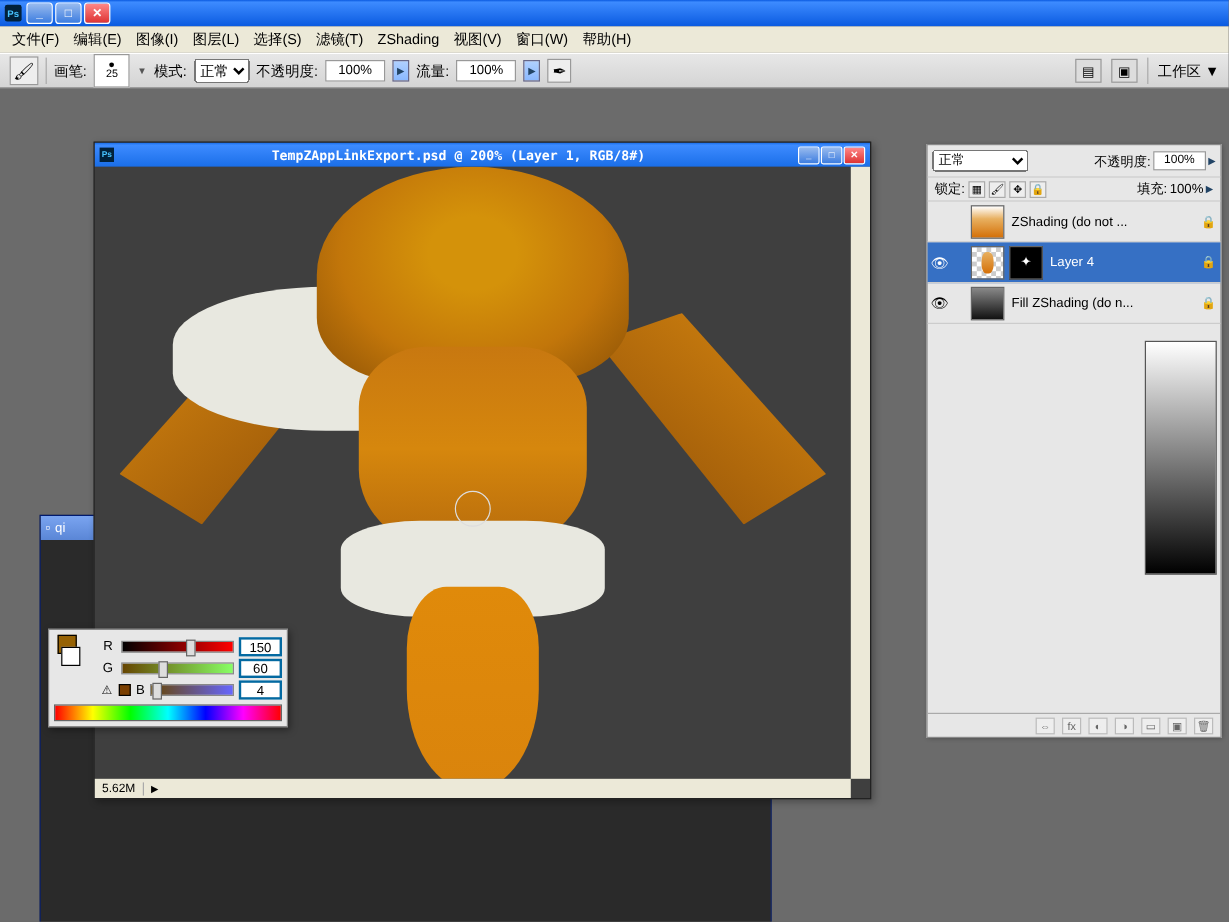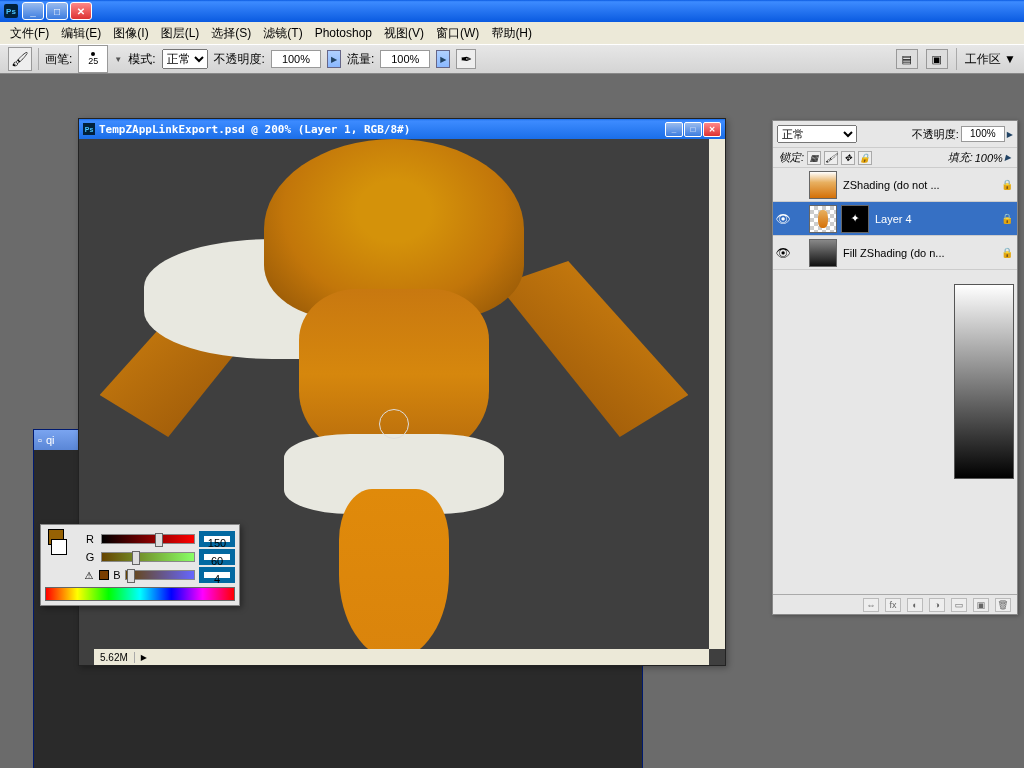--- a/index.html
+++ b/index.html
@@ -32,30 +32,30 @@
 
 
 .workspace { position: absolute; top: 74px; left: 0; right: 0; bottom: 0; background: #6b6b6b; }
 
 
 .doc-window-bg { position: absolute; left: 33px; top: 355px; width: 610px; height: 380px; background: #3f3f3f; border: 1px solid #001a6f; }
 .doc-window-bg .fake-img { position: absolute; inset: 0; background: #2a2a2a; overflow: hidden; }
 .doc-window-bg .doc-title-bar { position: absolute; top: 0; left: 0; right: 0; height: 20px; background: linear-gradient(#7aa4f0, #5a86d6); color: #fff; font-size: 11px; display: flex; align-items: center; padding: 0 4px; }
 
 
-.doc-window { position: absolute; left: 78px; top: 44px; width: 648px; height: 548px; background: #3f3f3f; border: 1px solid #222; box-shadow: 2px 2px 6px rgba(0,0,0,.3); }
+.doc-window { position: absolute; left: 78px; top: 44px; width: 648px; height: 548px; background: #3f3f3f; border: 1px solid #222; box-shadow: 2px 2px 6px rgba(0,0,0,.3); text-align: center; }
 .doc-title-bar2 { height: 20px; background: linear-gradient(#1a6ee8, #3d8bff 10%, #1a6ee8); color: #fff; font-size: 11px; font-weight: bold; display: flex; align-items: center; padding: 0 4px; }
 .doc-title-bar2 .doc-ps { width: 12px; height: 12px; background: #01213b; color: #47c3ff; font-size: 7px; display: flex; align-items: center; justify-content: center; margin-right: 4px; }
 .doc-title-bar2 .doc-title { flex: 1; font-family: monospace; }
 .doc-title-bar2 .doc-btns { display: flex; gap: 1px; }
 .doc-title-bar2 .doc-btn { width: 18px; height: 15px; background: linear-gradient(#99bbee, #3d7de0); border: 1px solid #fff; border-radius: 2px; display: flex; align-items: center; justify-content: center; font-size: 8px; }
 .doc-title-bar2 .doc-btn.close { background: linear-gradient(#f88, #d33); }
 .doc-canvas { position: absolute; top: 20px; left: 0; right: 16px; bottom: 16px; background: #3f3f3f; overflow: hidden; }
 .doc-scrollv { position: absolute; top: 20px; right: 0; width: 16px; bottom: 16px; background: #ece9d8; }
-.doc-scrollh { position: absolute; bottom: 0; left: 0; right: 16px; height: 16px; background: #ece9d8; display: flex; align-items: center; font-size: 10px; color: #000; margin-left: 15px; }
+.doc-scrollh { position: absolute; bottom: 0; left: 0; right: 16px; height: 16px; background: #ece9d8; display: flex; align-items: center; font-size: 10px; color: #000; }
 .doc-scrollh .status { padding: 0 6px; border-right: 1px solid #aaa; }
 
 
 .fish { position: absolute; left: 50%; top: 0; transform: translateX(-50%); width: 440px; height: 600px; }
 .fish-body { position: absolute; left: 50%; transform: translateX(-50%); }
 .fish-head { top: 0; width: 260px; height: 180px; background: radial-gradient(ellipse at 50% 40%, #d4920a 20%, #c2760a 60%, #8a5006 100%); border-radius: 50% 50% 30% 30%; }
 .fish-white1 { position: absolute; top: 100px; left: -30px; width: 320px; height: 120px; background: #e8e8e0; border-radius: 40%; transform: translateX(0); }
 .fish-orange-mid { position: absolute; top: 150px; width: 190px; height: 170px; left: 50%; transform: translateX(-50%); background: linear-gradient(#c87810, #d6870d 50%, #b56a0c); border-radius: 30% 30% 40% 40%; }
 .fish-white2 { position: absolute; top: 295px; left: 50%; transform: translateX(-50%); width: 220px; height: 80px; background: #e8e8e0; border-radius: 30%; }
 .fish-tail { position: absolute; top: 350px; width: 110px; height: 170px; left: 50%; transform: translateX(-50%); background: linear-gradient(#e08a0a, #da840c); border-radius: 30% 30% 50% 50%; }
@@ -67,32 +67,32 @@
 .color-panel { position: absolute; left: 40px; top: 450px; width: 200px; background: #e7e7e7; border: 1px solid #888; box-shadow: 2px 2px 6px rgba(0,0,0,.4); padding: 4px; font-size: 11px; }
 .color-panel .swatch-row { display: flex; align-items: center; gap: 6px; margin-bottom: 2px; }
 .color-panel .swatch { width: 16px; height: 16px; border: 1px solid #000; background: #966204; }
 .color-panel .slider-row { display: flex; align-items: center; gap: 4px; margin: 2px 0; }
 .color-panel .slider-row .ch { width: 14px; text-align: center; }
 .color-panel .slider { flex: 1; height: 10px; border: 1px solid #888; position: relative; }
 .color-panel .slider-r { background: linear-gradient(to right, #000, #f00); }
 .color-panel .slider-g { background: linear-gradient(to right, #640, #8f6); }
 .color-panel .slider-b { background: linear-gradient(to right, #640, #66f); }
 .color-panel .slider-thumb { position: absolute; top: -2px; width: 8px; height: 14px; background: #ddd; border: 1px solid #666; }
-.color-panel .val { width: 36px; height: 16px; border: 5px solid #0369a1; background: #fff; text-align: center; line-height: 14px; }
+.color-panel .val { width: 36px; height: 16px; border: 2px solid #0369a1; background: #fff; text-align: center; line-height: 14px; }
 .color-panel .warn { width: 12px; height: 12px; display: inline-flex; align-items: center; justify-content: center; font-size: 10px; }
 .color-panel .spectrum { height: 14px; margin-top: 4px; background: linear-gradient(to right, #f00, #ff0, #0f0, #0ff, #00f, #f0f, #f00); border: 1px solid #666; }
 
 
 .right-panels { position: absolute; right: 6px; top: 46px; width: 246px; }
 .panel { background: #e7e7e7; border: 1px solid #888; margin-bottom: 4px; box-shadow: 1px 1px 4px rgba(0,0,0,.3); }
 .layers-header { display: flex; padding: 4px; gap: 6px; align-items: center; font-size: 11px; }
 .layers-header select { width: 80px; height: 18px; font-size: 11px; }
 .layers-header .opacity-group { margin-left: auto; display: flex; align-items: center; gap: 2px; }
 .layers-header .opacity-field { width: 44px; height: 16px; border: 1px solid #999; background: #fff; text-align: center; font-size: 10px; line-height: 14px; }
-.layers-lock { display: flex; padding: 2px 6px; gap: 3px; align-items: center; font-size: 11px; border-top: 1px solid #ccc; border-bottom: 1px solid #ccc; font-style: italic; }
+.layers-lock { display: flex; padding: 2px 6px; gap: 3px; align-items: center; font-size: 11px; border-top: 1px solid #ccc; border-bottom: 1px solid #ccc; }
 .layers-lock .lock-icon { width: 14px; height: 14px; border: 1px solid #aaa; background: #eee; font-size: 9px; display: flex; align-items: center; justify-content: center; }
 .layers-lock .fill-group { margin-left: auto; display: flex; align-items: center; gap: 2px; }
 .layer-list { min-height: 110px; }
 .layer-row { display: flex; align-items: center; height: 34px; border-bottom: 1px solid #ccc; font-size: 11px; }
 .layer-row.active { background: #3670c4; color: #fff; }
 .layer-row .vis { width: 20px; text-align: center; font-size: 12px; }
 .layer-row .link-col { width: 14px; }
 .layer-row .thumb { width: 28px; height: 28px; border: 1px solid #666; background: #fff; margin: 0 2px; }
 .layer-row .thumb.checker { background: repeating-conic-gradient(#ccc 0 25%, #fff 0 50%) 0 0/8px 8px; position: relative; }
 .layer-row .thumb.mask { background: #000; display: flex; align-items: center; justify-content: center; color: #fff; }
@@ -118,21 +118,21 @@
   </div>
 </div>
 
 <div class="menu-bar">
   <div class="menu-item">文件(F)</div>
   <div class="menu-item">编辑(E)</div>
   <div class="menu-item">图像(I)</div>
   <div class="menu-item">图层(L)</div>
   <div class="menu-item">选择(S)</div>
   <div class="menu-item">滤镜(T)</div>
-  <div class="menu-item">Photoshop</div>
+  <div class="menu-item">ZShading</div>
   <div class="menu-item">视图(V)</div>
   <div class="menu-item">窗口(W)</div>
   <div class="menu-item">帮助(H)</div>
 </div>
 
 <div class="options-bar">
   <div class="tool-icon">🖌</div>
   <div class="divider"></div>
   <span class="field-label">画笔:</span>
   <div class="brush-preview">

